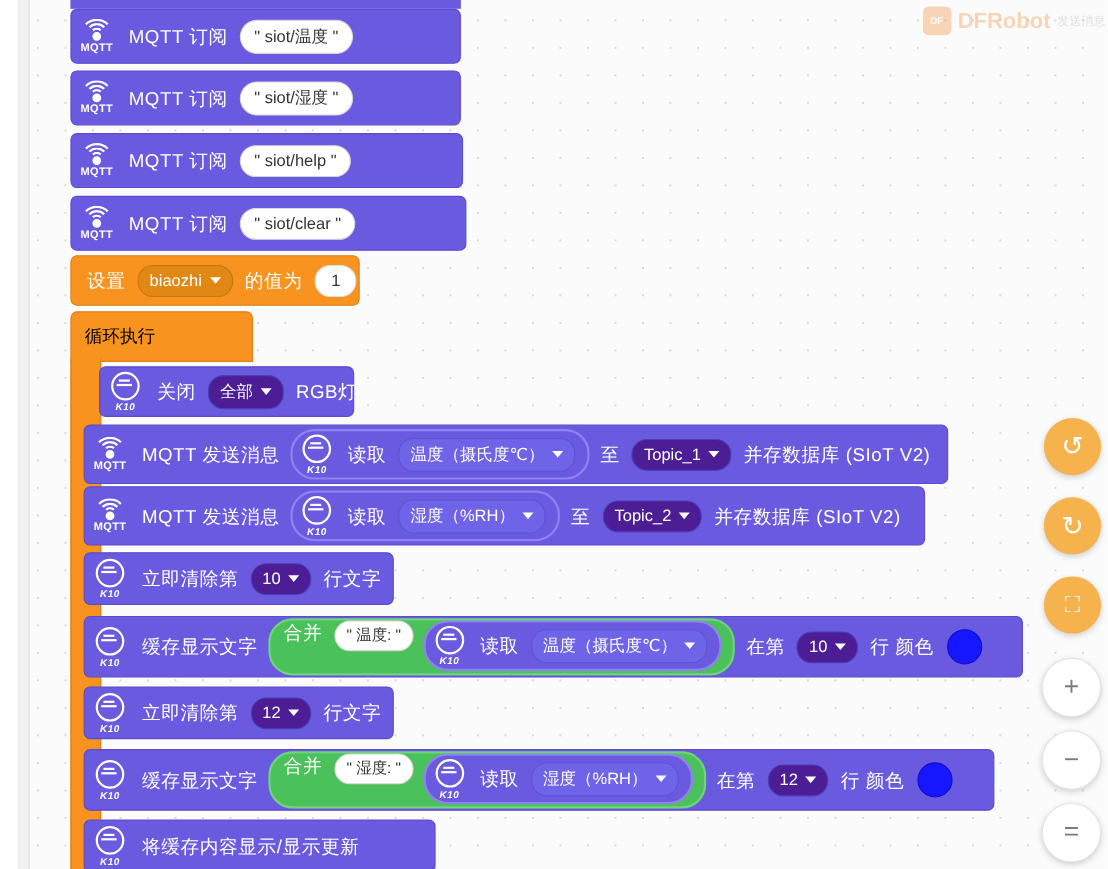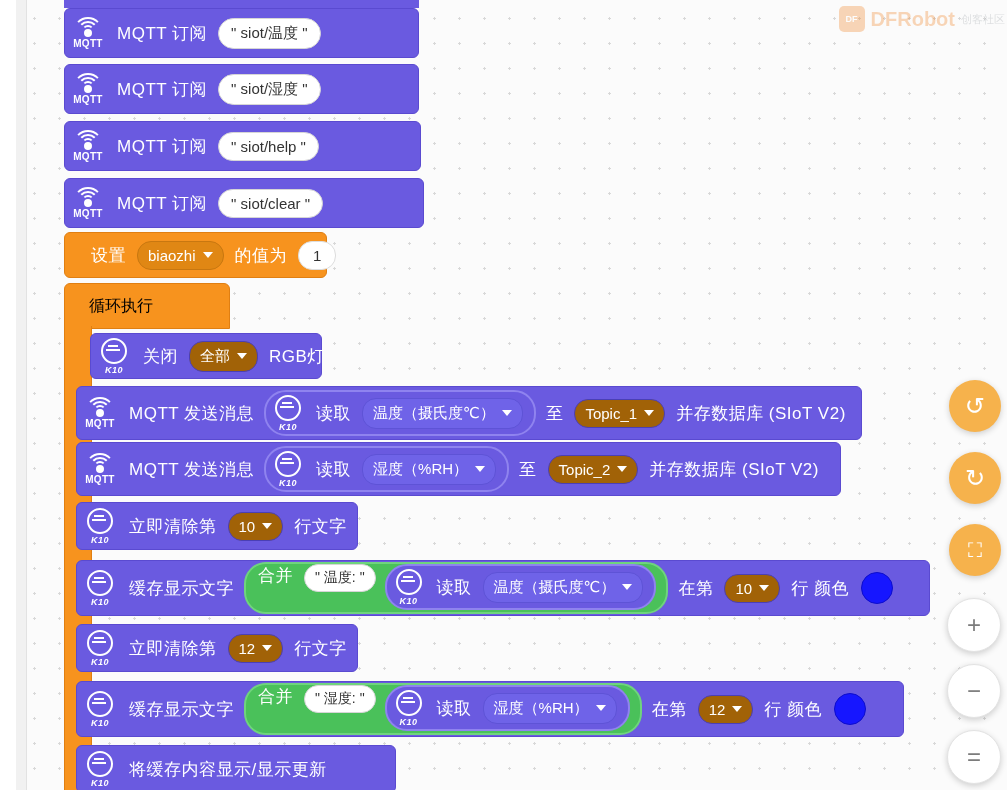--- a/index.html
+++ b/index.html
@@ -74,21 +74,21 @@
   
   .oval{
     background:#fff;color:#333;border-radius:16px;
     padding:5px 12px;font-size:15px;margin:0 5px;
     display:inline-flex;align-items:center;
     border:1px solid #d6d6d6;
   }
   .oval.small{padding:4px 10px;font-size:14px;}
   
   .dd{
-    background:#a16207;color:#fff;border-radius:14px;
+    background:#4c1d95;color:#fff;border-radius:14px;
     padding:5px 10px;margin:0 5px;font-size:15px;
     display:inline-flex;align-items:center;gap:7px;
     border:1px solid #4a3fb5;
   }
   .dd.light{background:#6f63e8;border-color:#5e53d6;}
   .dd.orange-dd{background:#e08714;border:1px solid #c87710;}
   .caret{
     width:0;height:0;border-left:5px solid transparent;border-right:5px solid transparent;
     border-top:6px solid #fff;display:inline-block;
   }
@@ -158,21 +158,21 @@
 <body>
 
 <div id="canvas">
   <div id="gutter"></div>
 
   <div id="watermark">
     <div class="dfbox">
         <span>DF</span>
       </div>
     <div class="wtext">DFRobot</div>
-    <div class="wsub">创客社区</div>
+    <div class="wsub">发送消息</div>
   </div>
 
   <div id="top-stub"></div>
 
   <div class="blk purple" style="left:48px;top:8px;width:355px;height:50px;">
     <div class="icon-col">
       <span class="wifi">
           <i class="a"></i>
           <i class="b"></i>
           <i class="c"></i>
@@ -219,32 +219,32 @@
           <i class="b"></i>
           <i class="c"></i>
           <i class="d"></i>
         </span>
       <span class="mqtt-txt">MQTT</span>
     </div>
     <span class="label">MQTT 订阅</span>
     <span class="oval">" siot/clear "</span>
   </div>
 
-  <div class="blk orange" style="left:48px;top:232px;width:263px;height:46px;padding-left:20px;">
+  <div class="blk orange" style="left:48px;top:232px;width:263px;height:46px;padding-left:8px;">
     <span class="label">设置</span>
     <span class="dd orange-dd">
       <span>biaozhi</span>
       <span class="caret"></span>
     </span>
     <span class="label">的值为</span>
     <span class="numval">1</span>
   </div>
 
   <div id="loop-shell">
-    <span class="label" style="padding-left:24px;font-family:Liberation Mono, monospace;">循环执行</span>
+    <span class="label" style="padding-left:12px;font-family:Liberation Mono, monospace;">循环执行</span>
   </div>
   <div id="loop-spine"></div>
 
   <div class="blk purple" style="left:74px;top:333px;width:232px;height:46px;">
     <div class="icon-col">
       <span class="k10-circle"></span>
       <span class="k10-txt">K10</span>
     </div>
     <span class="label">关闭</span>
     <span class="dd">

